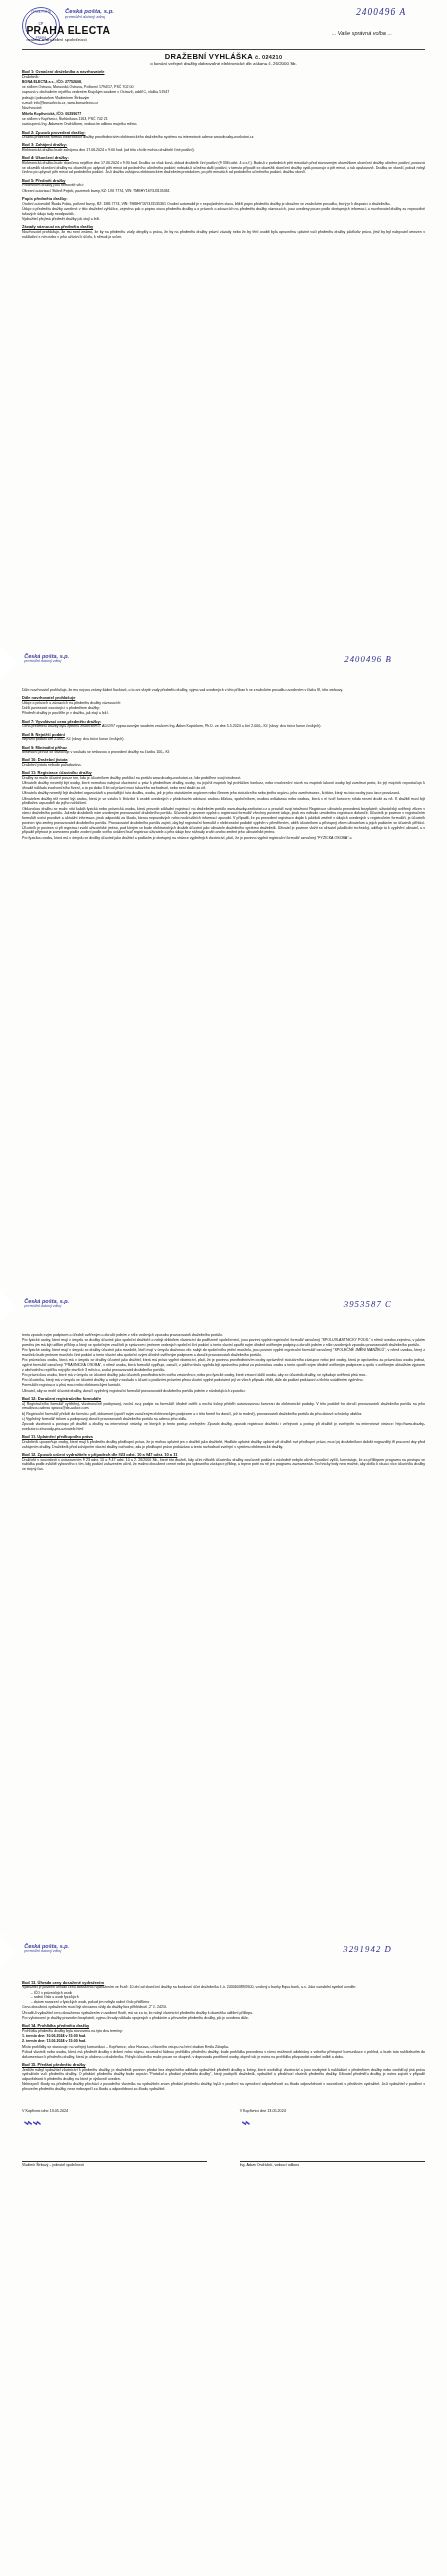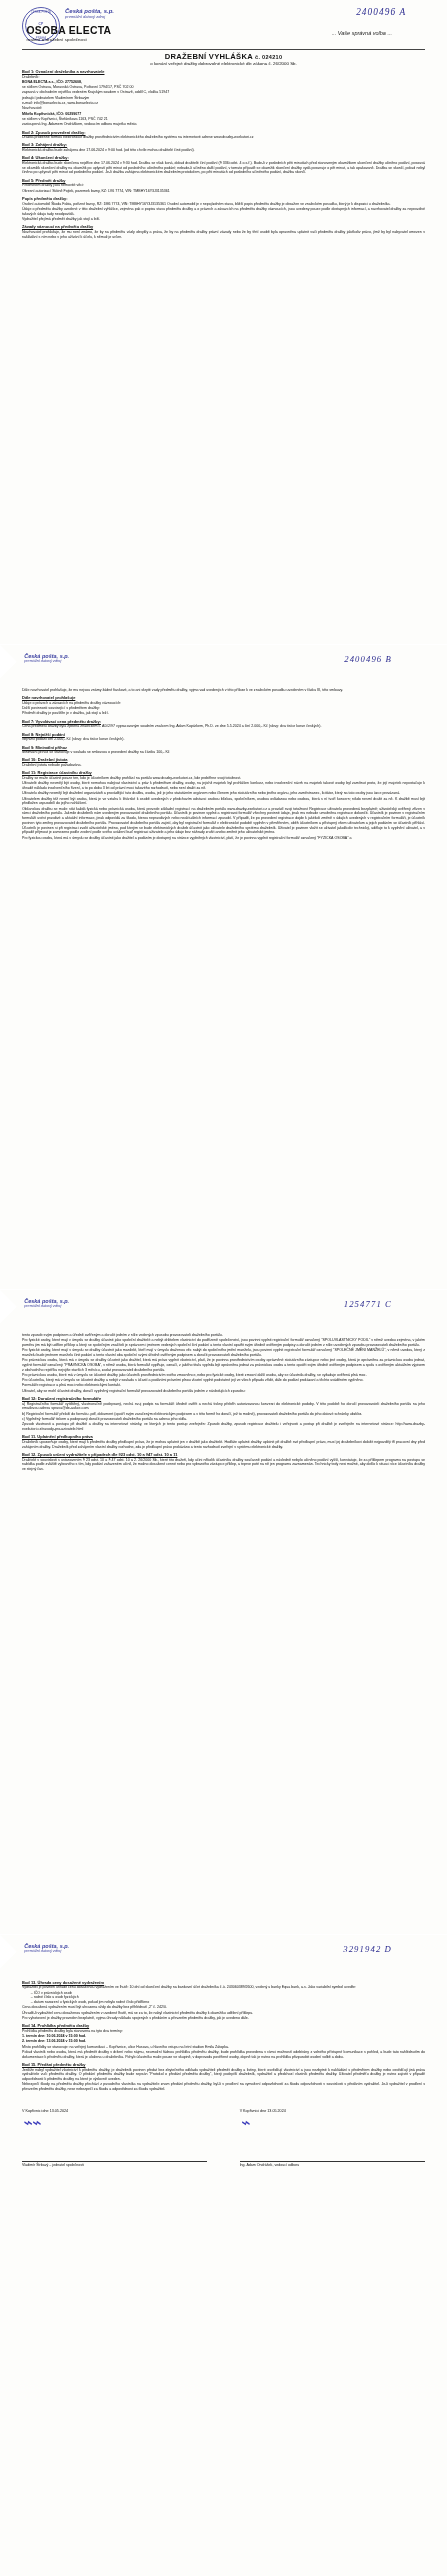--- a/index.html
+++ b/index.html
@@ -236,21 +236,21 @@
       <div class="st-t">ČESKÁ POŠTA</div>
       <div class="st-c">CP</div>
       <div class="st-b">PRAHA</div>
     </div>
     <div class="cp-block">
       <div class="cp-name">Česká pošta, s.p.</div>
       <div class="cp-sub">premiální datový zdroj</div>
     </div>
     <div class="doknum">2400496 A</div>
     <div class="brand">
-      <div class="brand-main">OSOBA ELECTA</div>
+      <div class="brand-main">PRAHA ELECTA</div>
       <div class="brand-sub">realitní a dražební společnost</div>
     </div>
     <div class="motto">... Vaše správná volba ...</div>
   </div>
 
   <hr class="rule">
 
   <div class="title">
     <span>DRAŽEBNÍ VYHLÁŠKA</span>
     <span class="num">č. 024210</span>
@@ -333,21 +333,21 @@
 </div>
 
 <div class="page p3">
   <div class="fold"></div>
 
   <div class="hdr2">
     <div class="cp2">
       <div class="n">Česká pošta, s.p.</div>
       <div class="s">premiální datový zdroj</div>
     </div>
-    <div class="dn">1254771 C</div>
+    <div class="dn">3953587 C</div>
   </div>
 
   <div class="spacer16"></div>
 
   <p class="t">tento způsob svým podpisem a úředně ověřeným a doručit jedním z níže vedených způsobů provozovateli dražebního portálu.</p>
   <p class="t">Pro fyzické osoby, které mají v úmyslu se dražby účastnit jako společní dražitelé a nebýt držitelem vlastnictví do podřízeně společenství, jsou povinni vyplnit registrační formulář označený "SPOLUVLASTNICKÝ PODÍL" v němž uvedou zejména, v jakém poměru jim má být udělen příklep a který se společným značíteli je správcem i jménem vedených společní činí podání a tento vlastní opatřit svým úředně ověřeným podpisy a doručit jedním z níže uvedených způsobů provozovateli dražebního portálu.</p>
   <p class="t">Pro fyzické osoby, které mají v úmyslu se dražby účastnit jako manželé, kteří mají v úmyslu draženou věc nabýt do společného jmění manželů, jsou povinni vyplnit registrační formulář označený "SPOLEČNÉ JMĚNÍ MANŽELŮ", v němž uvedou, který z manželů bude jménem manželů činit podání a tento vlastní oba společní svými úředně ověřeným podpisem a doručit provozovateli dražebního portálu.</p>
   <p class="t">Pro právnickou osobu, která má v úmyslu se dražby účastnit jako dražitel, která má právo vyplnit vlastnictví, platí, že je povinna prostřednictvím osoby oprávněné statutárního zástupce nebo jiné osoby, která je oprávněna za právnickou osobu jednat, vyplnit formulář označený "PRÁVNICKÁ OSOBA", v němž osoba, která formulář vyplňuje, označí, z jakého titulu vyplnila být oprávněna jednat za právnickou osobu a tento opatřit svým úředně ověřeným podpisem a spolu s ověřeným aktuálním výpisem z obchodního rejstříku nejvýše starších 3 měsíců, zaslat provozovateli dražebního portálu.</p>
   <p class="t">Pro právnickou osobu, které má v úmyslu se účastnit dražby jako účastník prostřednictvím svého zmocněnce, nebo pro fyzické osoby, které zmocní další osobu, aby se účastnila dražby, se vyžaduje ověřená plná moc.</p>
   <p class="t">Pro účastníka, který má v úmyslu se účastnit dražby a nebýt v souladu s účastí a podáními právními plnou vlastní vyplnit podstatné její ve všech případů zřídit, dále do podání prokázaní a těchto uváděném vyplněno.</p>

